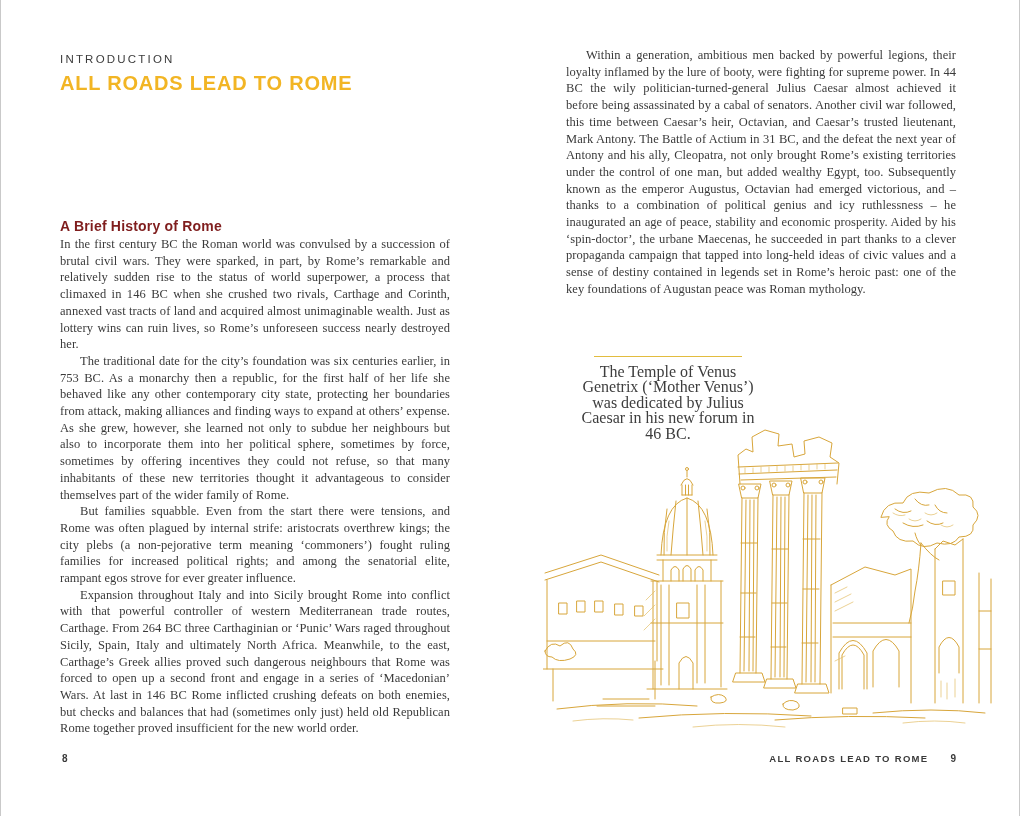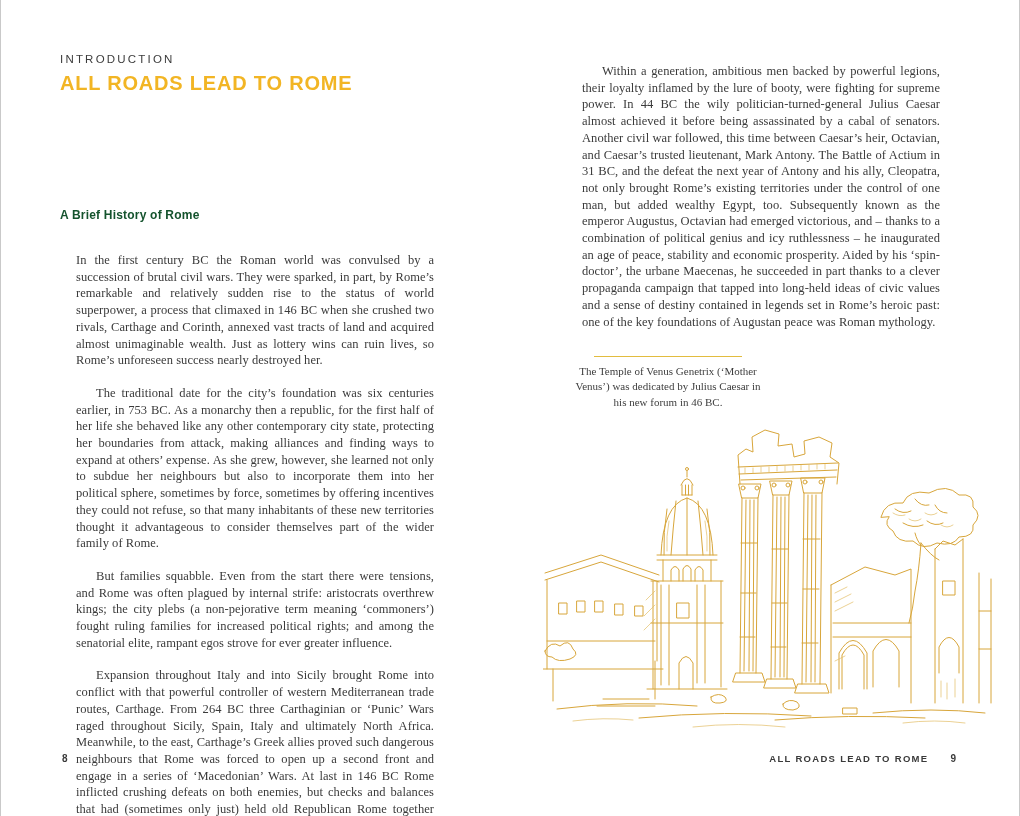--- a/index.html
+++ b/index.html
@@ -20,45 +20,45 @@
     font-family:"Liberation Sans", sans-serif;
     font-size:11.5px; letter-spacing:2.2px; color:#3c3c3c;
   }
   .chapter-title {
     position:absolute; top:72px; left:0; margin:0;
     font-family:"Liberation Sans", sans-serif;
     font-size:20px; font-weight:bold; letter-spacing:0.8px;
     color:#f2b524;
   }
   .section-heading {
-    position:absolute; top:208px; left:0; margin:0;
+    position:absolute; top:218px; left:0; margin:0;
     font-family:"Liberation Sans", sans-serif;
-    font-size:12px; font-weight:bold; letter-spacing:0.2px;
-    color:#14532d;
+    font-size:14px; font-weight:bold; letter-spacing:0.2px;
+    color:#7f1d1d;
   }
   .body-text { position:absolute; left:0; width:390px; }
   .body-left  { top:236px; }
   .body-right { top:47px; }
   .body-text p {
-    margin:16px; text-align:justify;
+    margin:0; text-align:justify;
     font-size:12.5px; line-height:16.7px; color:#3a3a3a;
     letter-spacing:0.05px;
   }
   .body-text p.indent { text-indent:20px; }
 
   .caption-block {
     position:absolute; top:356px; left:6px; width:192px;
     text-align:center;
   }
   .caption-rule {
     border:none; border-top:1px solid #e2bc3f;
     width:148px; margin:0 auto 7px auto;
   }
   .caption-text {
-    margin:0; font-size:11px; line-height:15.4px; color:#3d3d3d;
+    margin:0; font-size:16px; line-height:15.4px; color:#3d3d3d;
   }
 
   .illustration { position:absolute; left:-23px; top:421px; }
 
   .folio {
     position:absolute; top:753px;
     font-family:"Liberation Sans", sans-serif;
     font-size:10px; font-weight:bold; color:#3a3a3a;
   }
   .folio-left { left:2px; }

